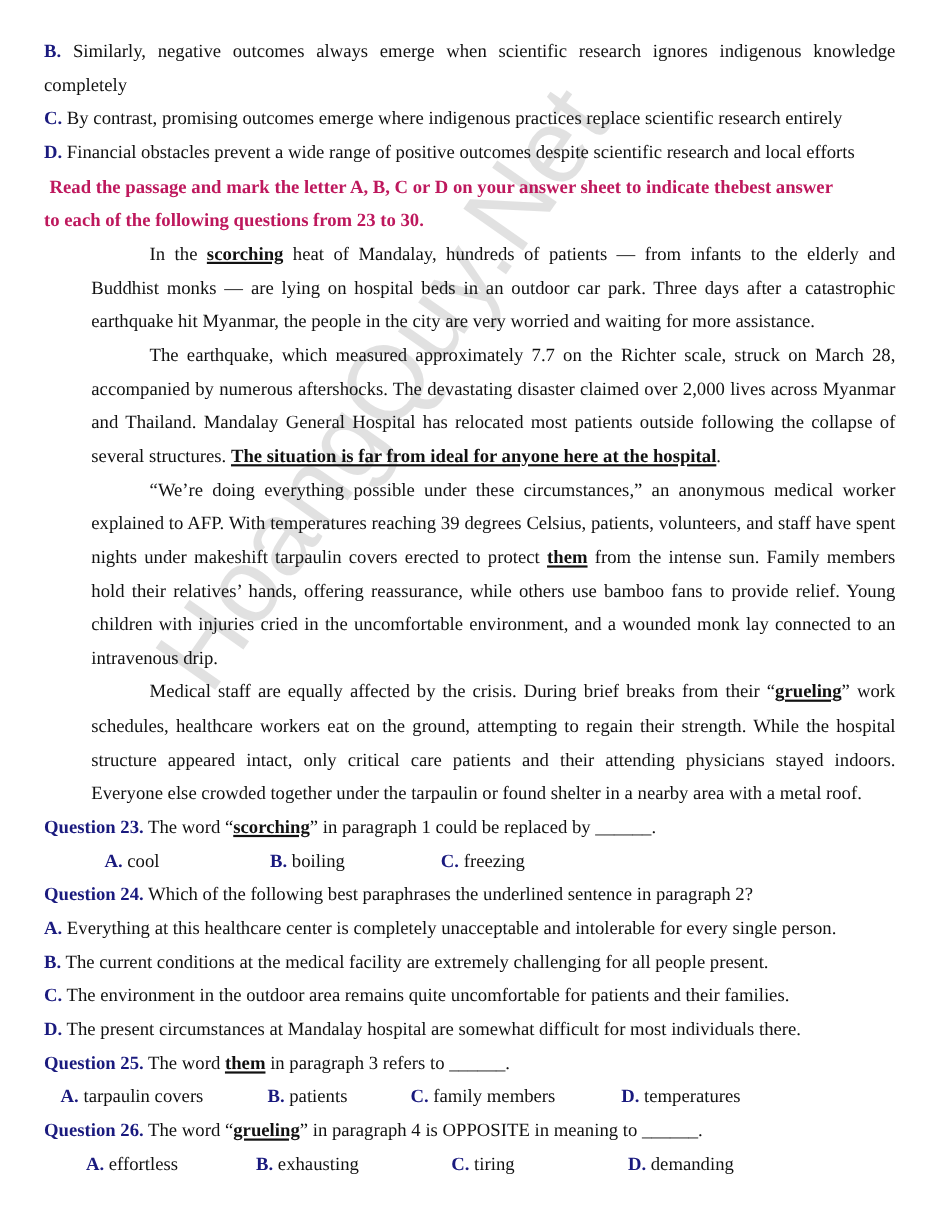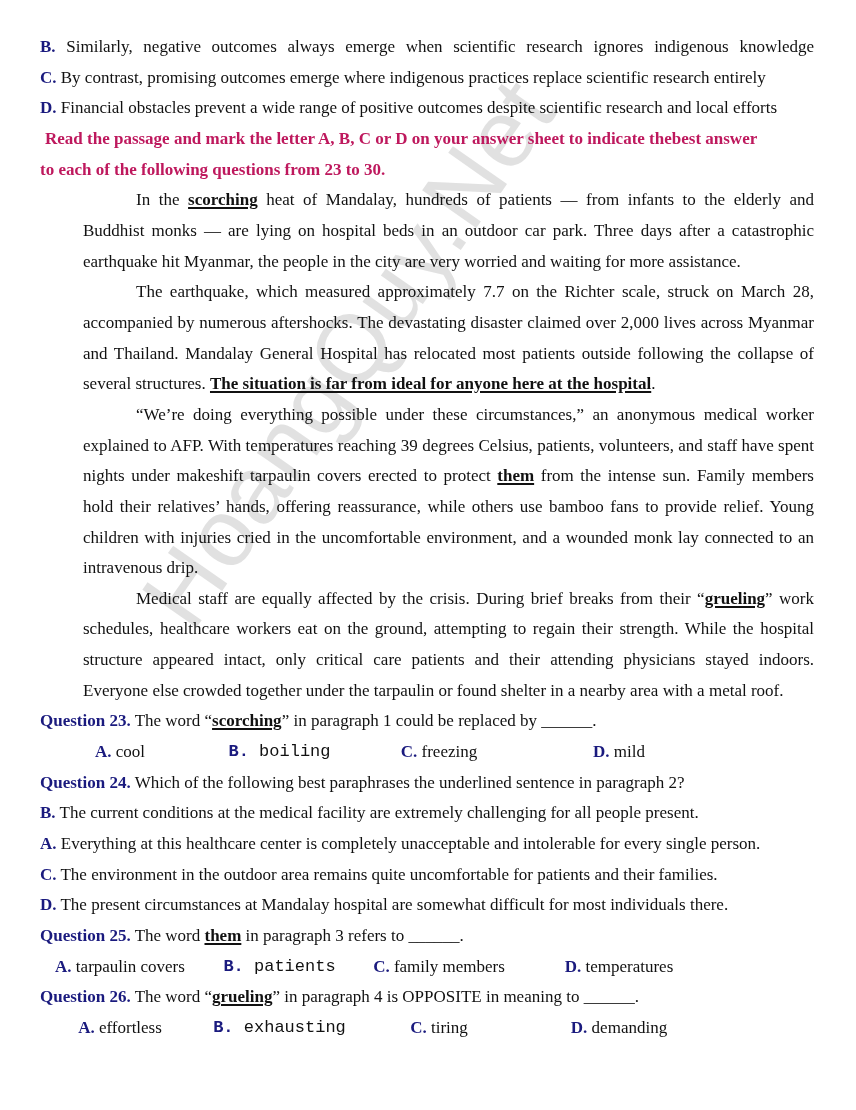--- a/index.html
+++ b/index.html
@@ -11,21 +11,21 @@
   }
   .line { display: block; white-space: nowrap; }
   .just { text-align: justify; text-align-last: justify; white-space: normal; }
   .para { text-align: justify; margin-left: 43px; }
   .para .ind { display: inline-block; width: 53px; }
   .lbl { color: #1a1a7e; font-weight: bold; }
   .instr { color: #be185d; font-weight: bold; }
   .ul { font-weight: bold; text-decoration: underline; text-decoration-thickness: 2px; text-underline-offset: 2px; }
   .opts { display: flex; white-space: nowrap; text-align: center; }
   .opts .o1 { width: 160px; }
-  .opts .o2 { width: 159px; font-family: Liberation Mono, monospace; }
+  .opts .o2 { width: 159px; }
   .opts .o3 { width: 160px; }
   .opts .o4 { width: 200px; }
   .watermark {
     position: absolute; left: 165px; top: 560px;
     font-family: "Liberation Sans", "DejaVu Sans", sans-serif;
     font-size: 96px; color: rgba(170,170,170,0.35);
     transform: rotate(-55deg); transform-origin: left center;
     white-space: nowrap; pointer-events: none; letter-spacing: 1px;
   }
 </style>
@@ -33,20 +33,21 @@
 <body>
 
 <div class="watermark">HoangQuy.Net</div>
 
 <div class="page">
 
   <div class="line just">
     <span class="lbl">B.</span>
     <span>Similarly, negative outcomes always emerge when scientific research ignores indigenous knowledge</span>
   </div>
+  <div class="line">completely</div>
   <div class="line">
     <span class="lbl">C.</span>
     <span>By contrast, promising outcomes emerge where indigenous practices replace scientific research entirely</span>
   </div>
   <div class="line">
     <span class="lbl">D.</span>
     <span>Financial obstacles prevent a wide range of positive outcomes despite scientific research and local efforts</span>
   </div>
 
   <div class="line instr" style="padding-left:5px;">Read the passage and mark the letter A, B, C or D on your answer sheet to indicate thebest answer</div>
@@ -65,28 +66,27 @@
     <span class="ind"></span><span>Medical staff are equally affected by the crisis. During brief breaks from their “</span><span class="ul">grueling</span><span>” work schedules, healthcare workers eat on the ground, attempting to regain their strength. While the hospital structure appeared intact, only critical care patients and their attending physicians stayed indoors. Everyone else crowded together under the tarpaulin or found shelter in a nearby area with a metal roof.</span>
   </div>
 
   <div class="line">
     <span class="lbl">Question 23.</span><span> The word “</span><span class="ul">scorching</span><span>” in paragraph 1 could be replaced by ______.</span>
   </div>
   <div class="opts">
     <span class="o1"><span class="lbl">A.</span> <span>cool</span></span>
     <span class="o2"><span class="lbl">B.</span> <span>boiling</span></span>
     <span class="o3"><span class="lbl">C.</span> <span>freezing</span></span>
-    <span class="o4"><span class="lbl">D.</span> <span>mild</span></span>
   </div>
 
   <div class="line">
     <span class="lbl">Question 24.</span><span> Which of the following best paraphrases the underlined sentence in paragraph 2?</span>
   </div>
+  <div class="line"><span class="lbl">A.</span> <span>Everything at this healthcare center is completely unacceptable and intolerable for every single person.</span></div>
   <div class="line"><span class="lbl">B.</span> <span>The current conditions at the medical facility are extremely challenging for all people present.</span></div>
-  <div class="line"><span class="lbl">A.</span> <span>Everything at this healthcare center is completely unacceptable and intolerable for every single person.</span></div>
   <div class="line"><span class="lbl">C.</span> <span>The environment in the outdoor area remains quite uncomfortable for patients and their families.</span></div>
   <div class="line"><span class="lbl">D.</span> <span>The present circumstances at Mandalay hospital are somewhat difficult for most individuals there.</span></div>
 
   <div class="line">
     <span class="lbl">Question 25.</span><span> The word </span><span class="ul">them</span><span> in paragraph 3 refers to ______.</span>
   </div>
   <div class="opts">
     <span class="o1"><span class="lbl">A.</span> <span>tarpaulin covers</span></span>
     <span class="o2"><span class="lbl">B.</span> <span>patients</span></span>
     <span class="o3"><span class="lbl">C.</span> <span>family members</span></span>

